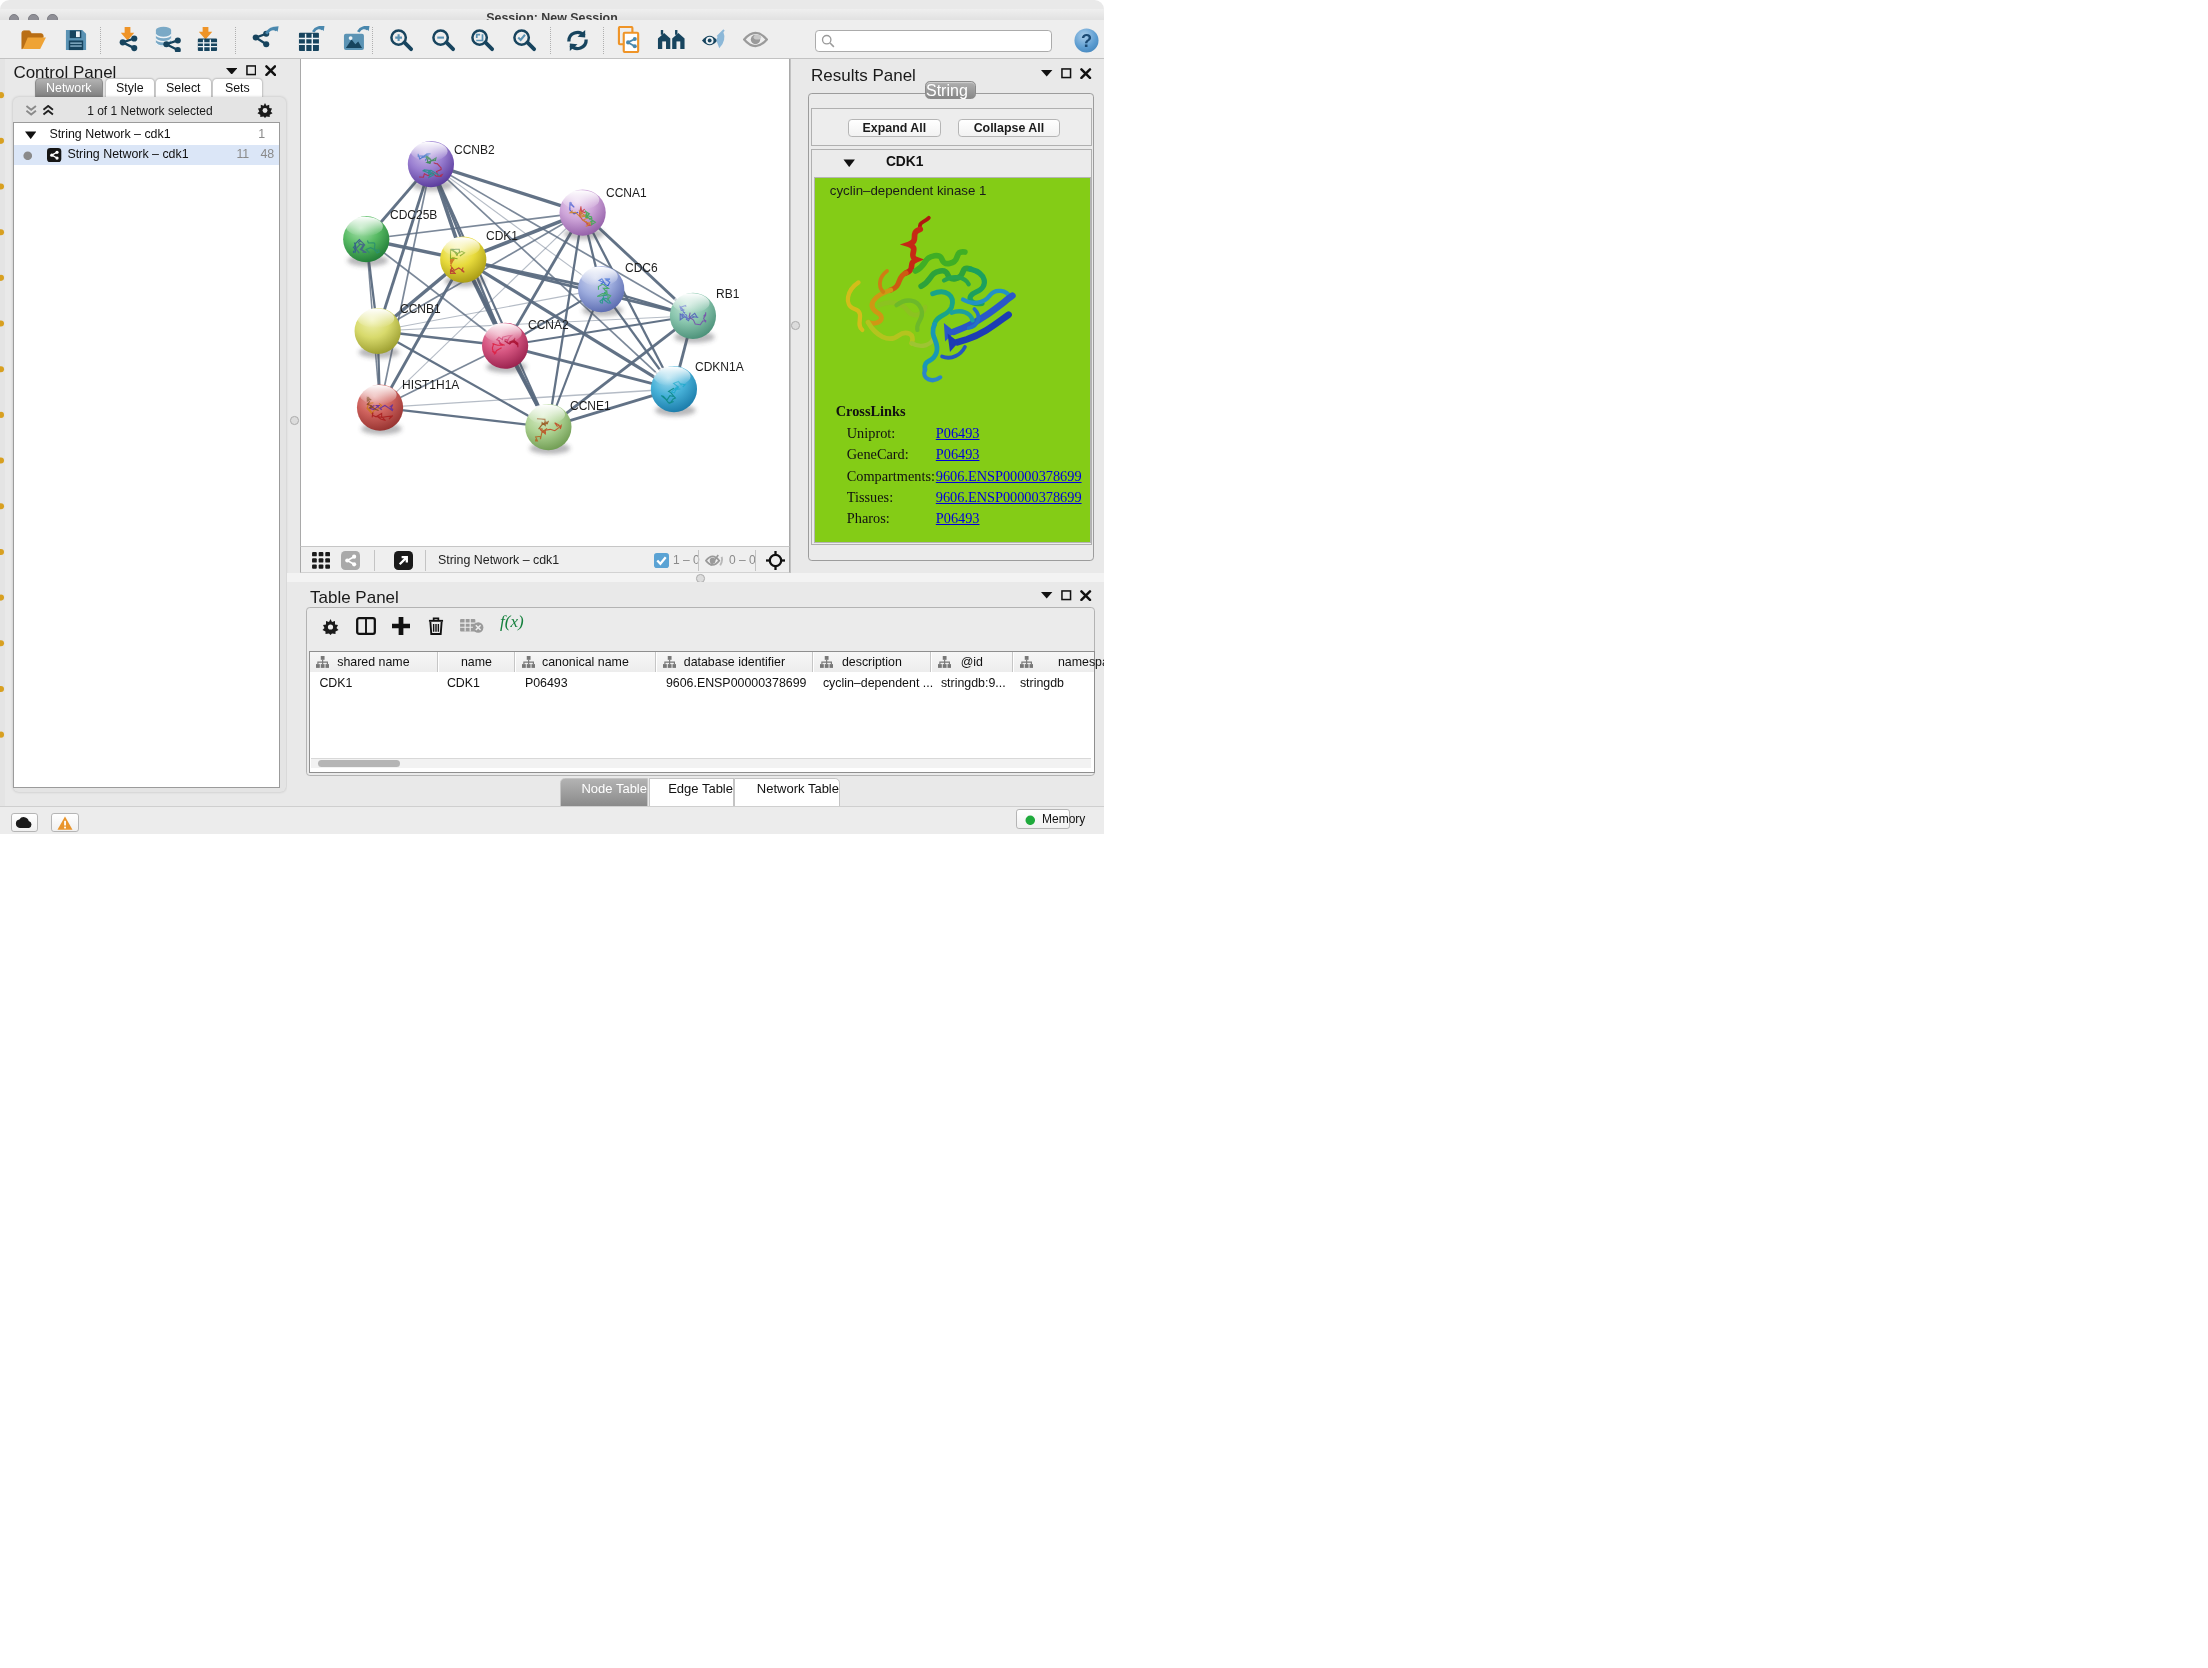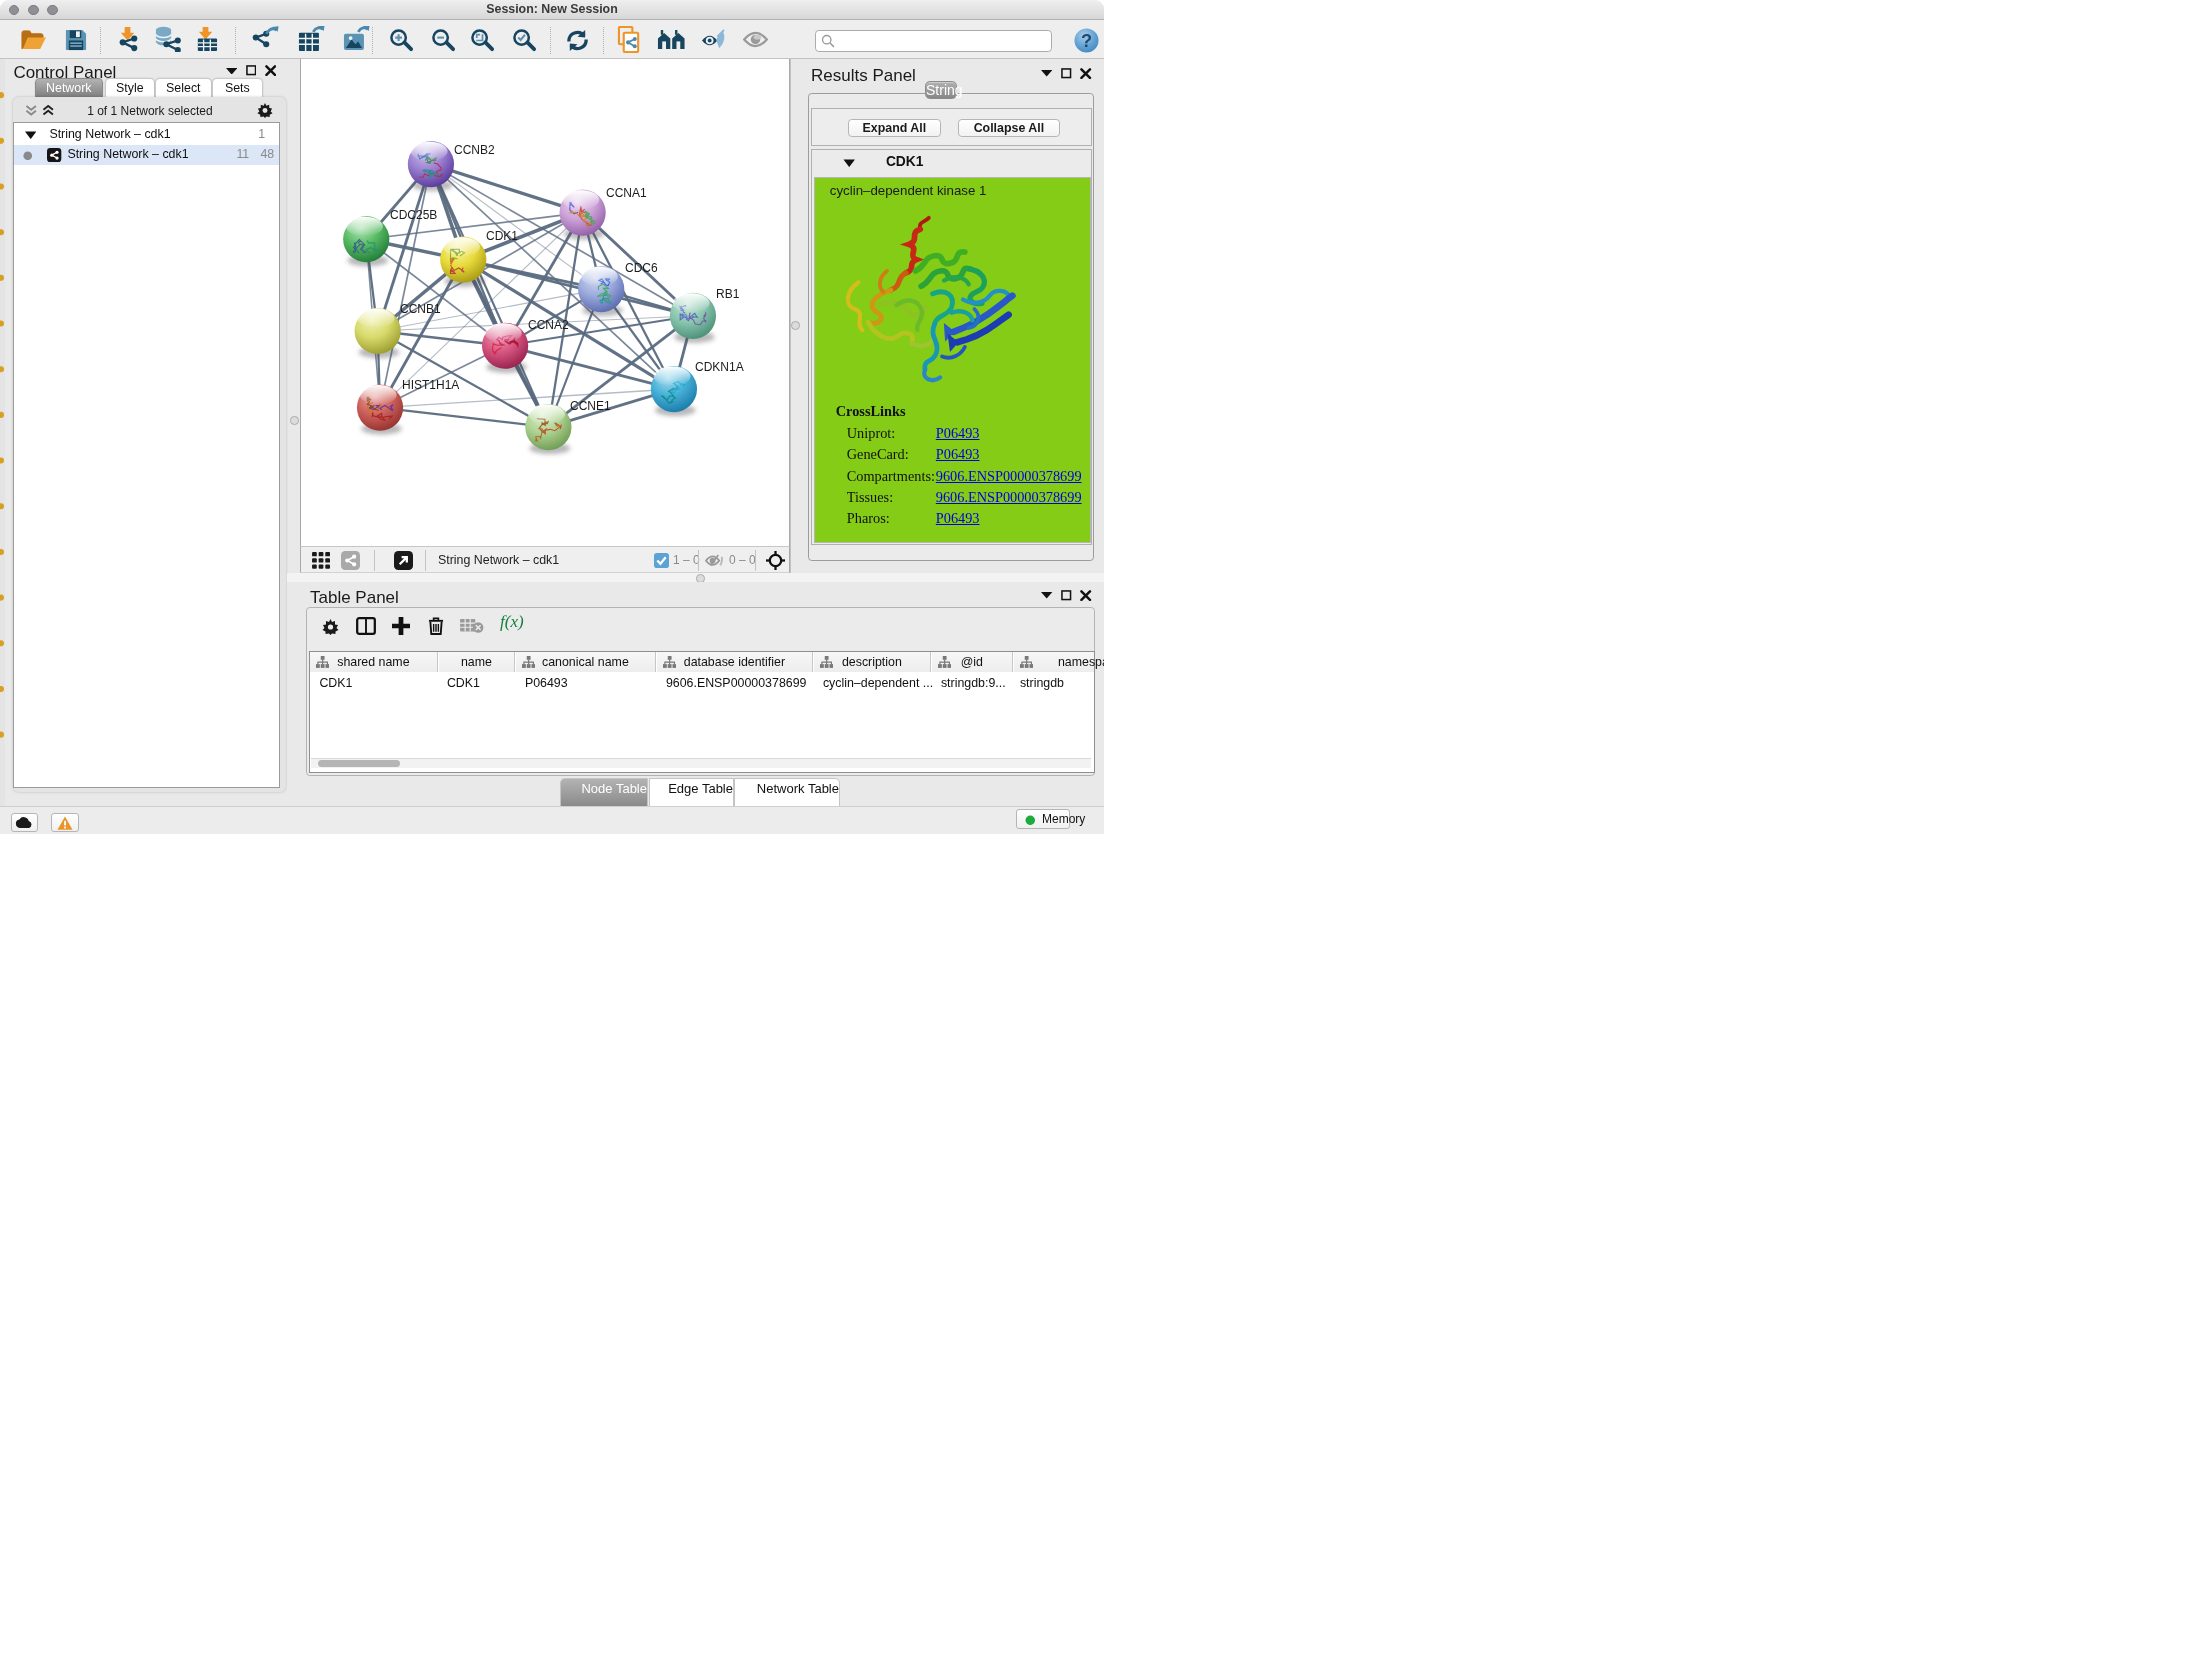--- a/index.html
+++ b/index.html
@@ -1,18 +1,18 @@
 <!DOCTYPE html>
 <html style="font-size:15px"><head><meta charset="utf-8"><title>Session: New Session</title>
 <style>
 *{margin:0;padding:0;box-sizing:border-box}
 html{background:#ffffff}html,body{width:1104px;height:834px;overflow:hidden}
 body{font-family:"Liberation Sans",sans-serif;background:#e9e9e9;position:relative;border-radius:9.5px 9.5px 0 0}
 .abs{position:absolute}
-#titlebar{left:0;top:0;width:1104px;height:20px;background:linear-gradient(#efefef,#d7d7d7);border-bottom:1px solid #b1b1b1}
+#titlebar{left:0;top:9px;width:1104px;height:20px;background:linear-gradient(#efefef,#d7d7d7);border-bottom:1px solid #b1b1b1}
 #titlebar .dot{position:absolute;top:4.8px;width:10.5px;height:10.5px;border-radius:50%;background:#8f8f96;border:0.5px solid #7d7d84}
 #title{width:100%;text-align:center;font-size:12.4px;font-weight:700;color:#3a3a3a;line-height:19px}
 #toolbar{left:0;top:20px;width:1104px;height:39px;background:#eeeeee;border-bottom:1px solid #c2c2c2}
 .tbi{position:absolute;top:27.6px}
 .tsep{position:absolute;top:6.7px;height:27px;width:0;border-left:1.9px dotted #b0b0b0}
 #searchbox{position:absolute;left:815px;top:9.5px;width:237px;height:22px;background:#fff;border:1px solid #ababab;border-radius:3.8px}
 #searchbox svg{position:absolute;left:4.8px;top:3.8px}
 
 #dotstrip{left:0;top:59px;width:4.8px;height:747px;background:#e4e4e4}
 #cpanel{left:4.8px;top:59px;width:279px;height:747px;background:#e9e9e9}
@@ -27,21 +27,21 @@
 .numgray{position:absolute;color:#8a8a8a;font-size:12.4px}
 
 #canvas{left:300px;top:59px;width:490px;height:487px;background:#fff;border-left:1px solid #a9a9a9;border-right:1px solid #a9a9a9}
 #viewbar{left:300px;top:546px;width:490px;height:27px;background:#efefef;border-left:1px solid #a9a9a9;border-right:1px solid #a9a9a9;border-top:1px solid #c6c6c6;border-bottom:1px solid #d2d2d2}
 .vsep{position:absolute;top:2.9px;height:21px;width:0;border-left:1px solid #c4c4c4}
 
 #hsplit{left:287px;top:573px;width:817px;height:9.5px;background:#f3f3f3}
 .knob{position:absolute;width:8.6px;height:8.6px;border-radius:50%;background:#dcdcdc;border:1px solid #ababab}
 
 #rpanel{left:790px;top:59px;width:314px;height:514px;background:#e9e9e9;border-left:1px solid #c2c2c2}
-#stringtab{z-index:5;position:absolute;left:134px;top:22px;width:32px;height:18px;background:linear-gradient(#b0b0b0,#888888);border:1px solid #8a8a8a;border-radius:4.8px;color:#fff;font-size:14px;text-align:right;line-height:17px;box-shadow:inset 0 1px 1px rgba(255,255,255,0.4)}
+#stringtab{z-index:5;position:absolute;left:134px;top:22px;width:51px;height:18px;background:linear-gradient(#b0b0b0,#888888);border:1px solid #8a8a8a;border-radius:4.8px;color:#fff;font-size:16px;text-align:left;line-height:17px;box-shadow:inset 0 1px 1px rgba(255,255,255,0.4)}
 #rbox{position:absolute;left:17px;top:34px;width:286px;height:468px;background:#ebebeb;border:1px solid #9c9c9c;border-radius:3.8px}
 #rbox1{position:absolute;left:1.9px;top:14.3px;width:281px;height:38px;background:#ededed;border:1px solid #b0b0b0}
 .btn{position:absolute;top:9.5px;height:18px;background:linear-gradient(#ffffff,#f2f2f2);border:1px solid #b5b5b5;border-radius:3.8px;font-size:12.4px;font-weight:700;color:#1a1a1a;text-align:center;line-height:17px}
 #rbox2{position:absolute;left:1.9px;top:55px;width:281px;height:396px;background:#ebebeb;border:1px solid #b0b0b0}
 #rinner{position:absolute;left:1.9px;top:27px;width:277px;height:366px;background:#84cc16;border:1px solid #b5b5b5}
 .serif{font-family:"Liberation Serif",serif}
 .xrow{position:absolute;left:23px;font-size:14.3px;color:#111}
 .xrow a{position:absolute;left:89px;color:#0000dd;top:0;white-space:nowrap;text-decoration:underline}
 
 #tpanel{left:287px;top:582px;width:817px;height:223px;background:#e9e9e9}

